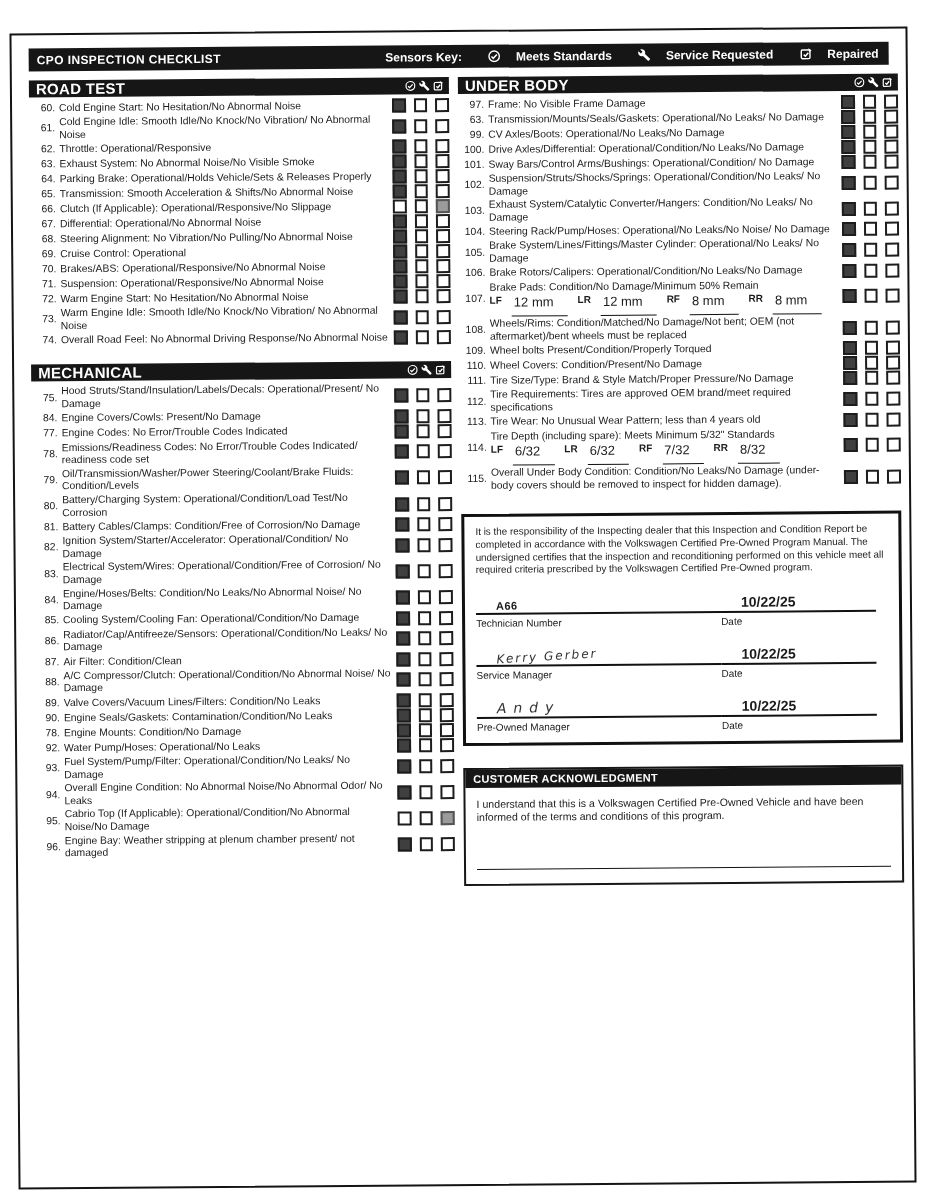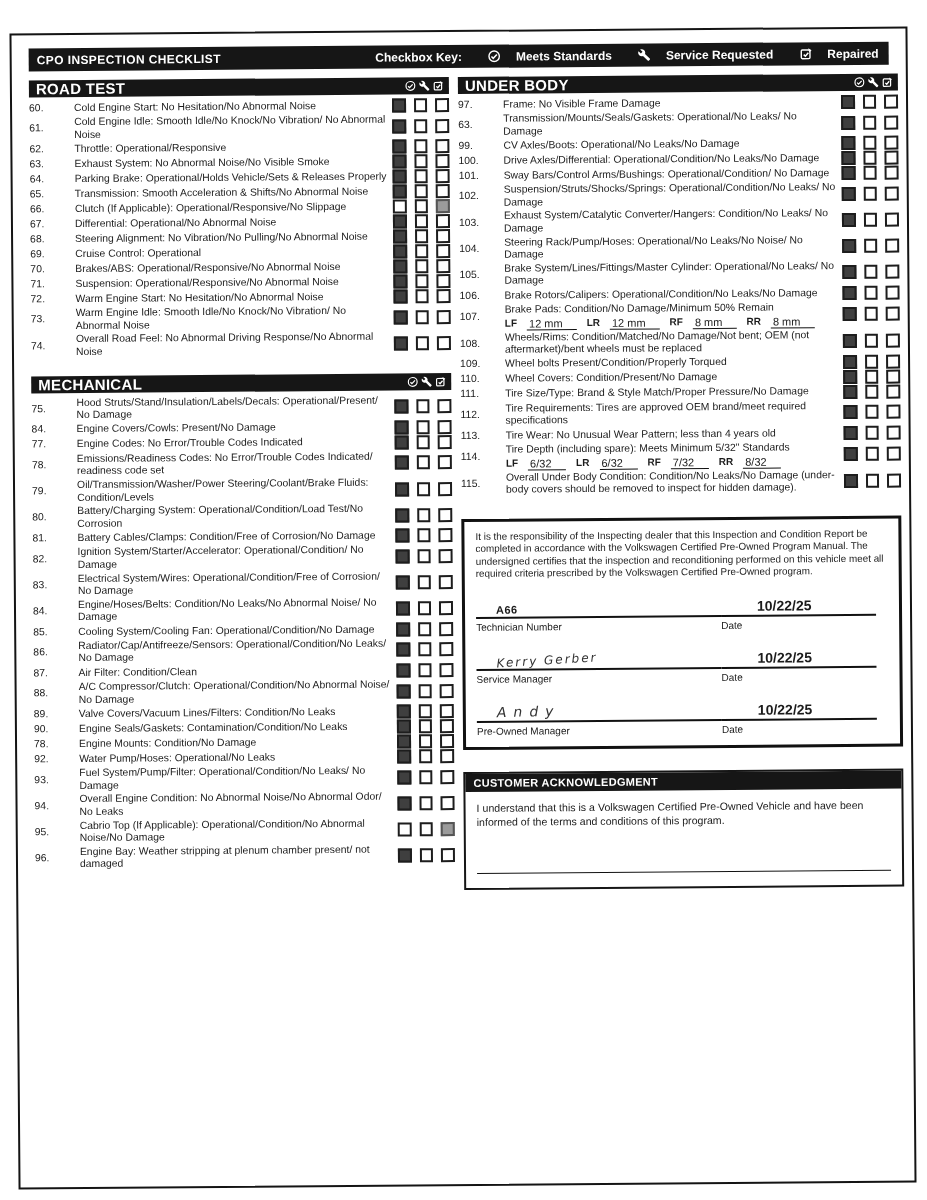--- a/index.html
+++ b/index.html
@@ -21,64 +21,64 @@
   .col-r{flex:1;}
   
   .secbar{background:#161616;color:#fff;height:17px;display:flex;align-items:center;
     justify-content:space-between;padding:0 5px 0 7px;}
   .secbar .sectitle{font-weight:bold;font-size:15px;letter-spacing:.3px;}
   .secicons{display:flex;align-items:center;gap:3px;}
   .secicons .ic{width:11px;height:11px;}
   
   .items{padding:4px 0 8px 0;}
   .item{display:flex;align-items:center;margin-bottom:1px;}
-  .num{width:26px;flex-shrink:0;padding-right:19px;font-size:10.4px;line-height:12.6px;}
+  .num{width:26px;flex-shrink:0;text-align:right;padding-right:4px;font-size:10.4px;line-height:12.6px;}
   .body{flex:1;min-width:0;align-self:center;}
   .txt{font-size:10.4px;line-height:12.6px;display:block;}
   .meas{display:flex;gap:10px;margin-top:1px;font-size:10px;}
   .meas .mlab{font-weight:bold;text-align:center;}
-  .meas .mval{font-size:11px;border-bottom:1.6px solid #111;padding:0 14px 0 2px;min-width:22px;}
+  .meas .mval{font-size:13px;border-bottom:1.6px solid #111;padding:0 14px 6px 2px;min-width:22px;}
   .checks{width:57px;flex-shrink:0;display:flex;gap:8px;justify-content:flex-end;
     align-self:center;margin-left:6px;}
   .cb{width:10px;height:10px;border:2px solid #1d1d1d;background:#fff;}
   .cb.f{background:#3f3f3f;}
   .cb.g{background:#9b9b9b;border-color:#555;}
   .mech{margin-top:8px;}
   
   .certbox{border:3px solid #111;margin-top:13px;padding:9px 11px 10px 11px;}
   .certtext{font-size:9.9px;line-height:12.6px;}
   .sigrow{display:flex;justify-content:space-between;margin-top:13px;}
   .sigleft{width:245px;}
   .sigright{width:155px;margin-right:12px;}
   .sigline{border-bottom:2px solid #111;min-height:22px;display:flex;align-items:flex-end;
     padding:0 0 1px 20px;}
   .siglabel{font-size:10px;margin-top:3px;}
   .sig-print{font-size:11px;font-weight:bold;letter-spacing:.5px;}
-  .sig-date{font-size:14px;font-weight:bold;margin-left:16px;}
+  .sig-date{font-size:14px;font-weight:bold;}
   .sig-script{font-family:"DejaVu Sans",sans-serif;font-style:italic;font-size:12px;
     letter-spacing:2px;color:#333;transform:rotate(-3deg);display:inline-block;}
   .sig-script-wide{font-family:"DejaVu Sans",sans-serif;font-style:italic;font-size:14px;
     letter-spacing:7px;color:#333;transform:rotate(-1deg);display:inline-block;}
   
   .ack{margin-top:22px;border:2px solid #161616;}
   .ackbar{background:#161616;color:#fff;height:18px;display:flex;align-items:center;padding:0 8px;}
   .ackbar .sectitle{font-weight:bold;font-size:11px;letter-spacing:.3px;}
   .ackbody{padding:10px 11px 14px 11px;font-size:10.6px;line-height:13.5px;}
   .ack-sigline{border-bottom:1.8px solid #111;margin-top:44px;}
 </style>
 </head>
 <body>
 
 <div class="scan">
   <div class="inner">
 
     <div class="topbar">
       <span class="title">CPO INSPECTION CHECKLIST</span>
       <span class="keywrap">
-        <span class="keylabel">Checkbox Key:</span>
+        <span class="keylabel">Sensors Key:</span>
       <span class="keyitem">
             <svg class="ic" viewBox="0 0 24 24">
               <circle cx="12" cy="12" r="9.6" fill="none" stroke="currentColor" stroke-width="2.6"></circle>
               <path d="M7 12.6l3.2 3.2L17 8.8" fill="none" stroke="currentColor" stroke-width="2.8"></path>
             </svg>
             <span>Meets Standards</span>
           </span>
           <span class="keyitem">
             <svg class="ic" viewBox="0 0 24 24">
               <path fill="currentColor" d="M22.7 19l-9.1-9.1c.9-2.3.4-5-1.5-6.9-2-2-5-2.4-7.4-1.3L9 6 6 9 1.6 4.7C.4 7.1.9 10.1 2.9 12.1c1.9 1.9 4.6 2.4 6.9 1.5l9.1 9.1c.4.4 1 .4 1.4 0l2.3-2.3c.5-.4.5-1.1.1-1.4z"></path>

